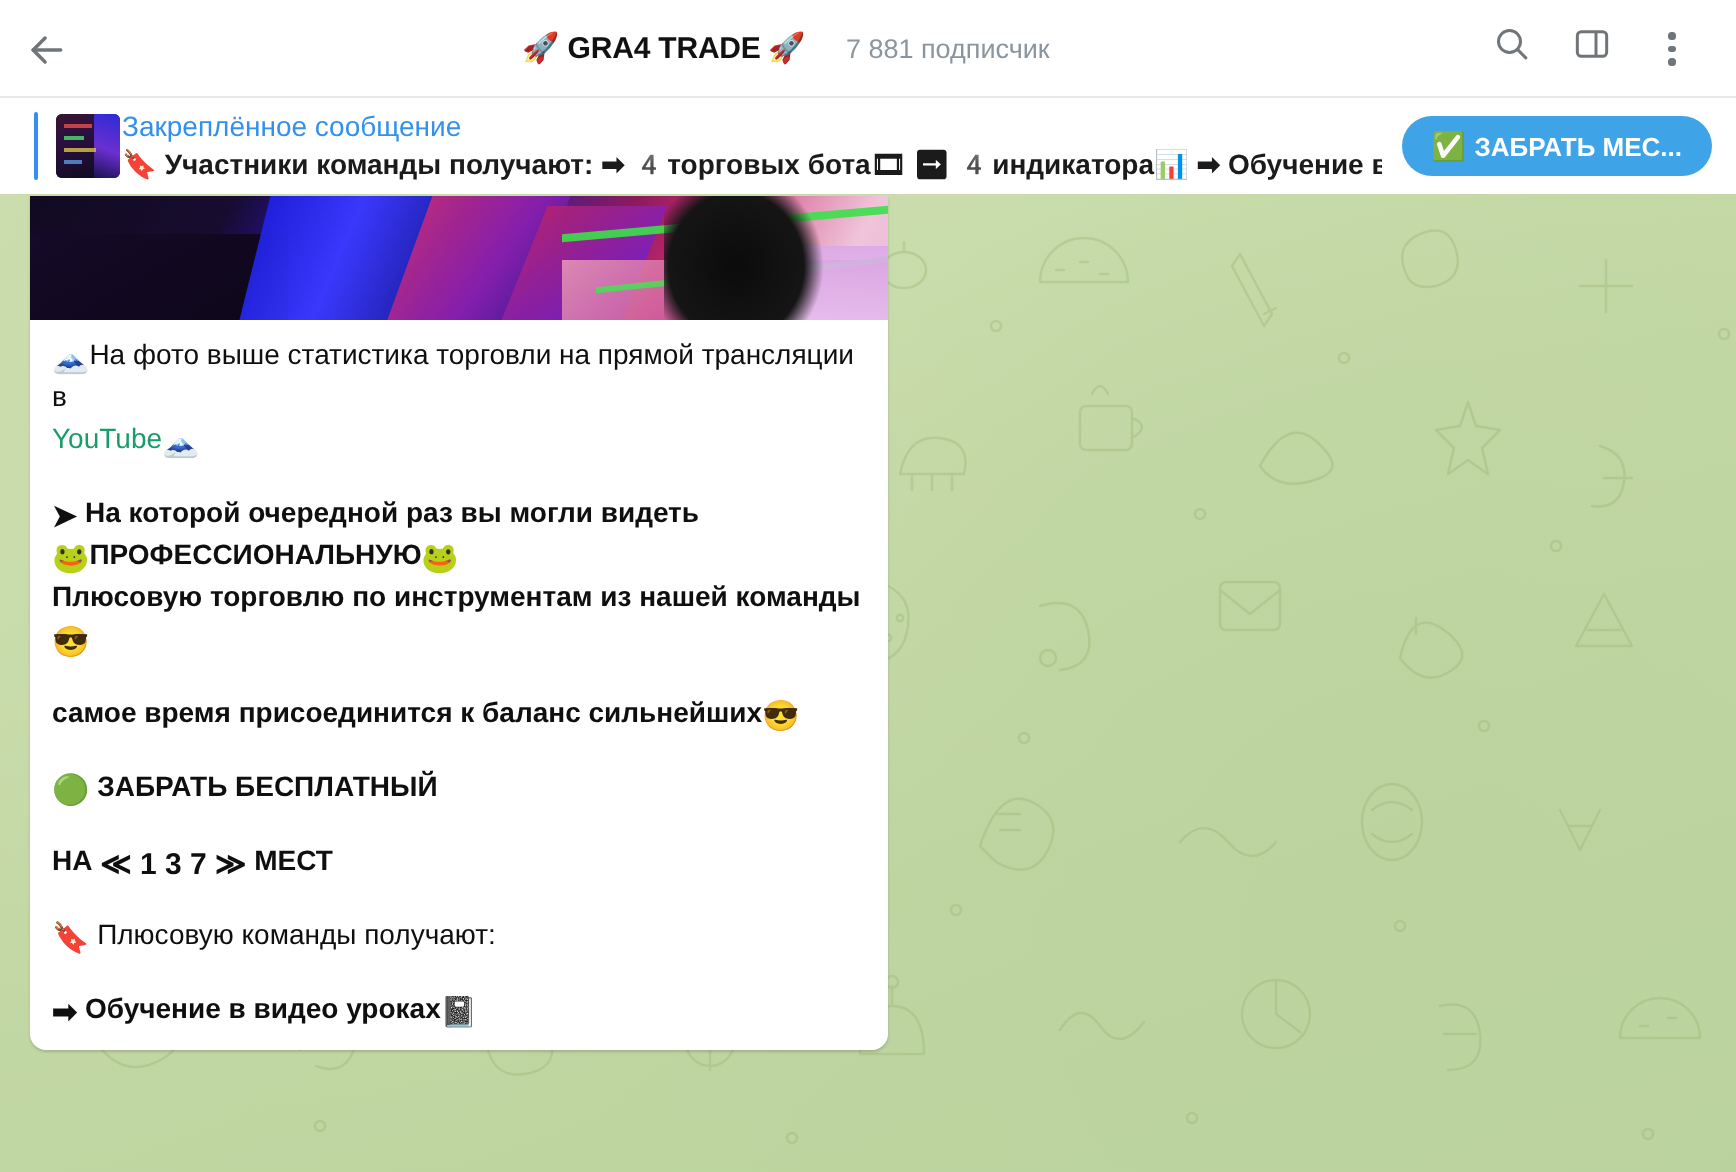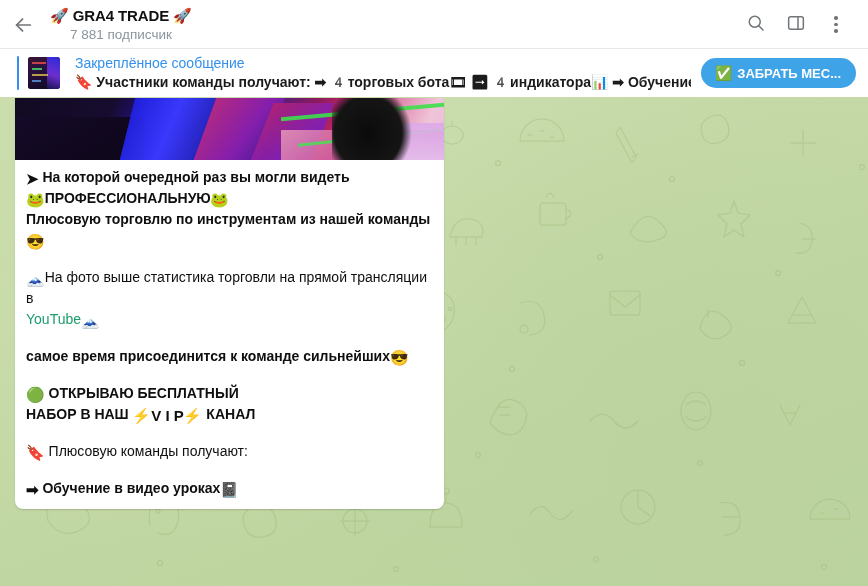--- a/index.html
+++ b/index.html
@@ -39,21 +39,21 @@
     justify-content: center;
     cursor: pointer;
   }
   .back-btn svg { display: block; }
 
   .header-title-wrap {
     flex: 1;
     min-width: 0;
     padding-left: 4px;
     display: flex;
-    flex-direction: column;
+    flex-direction: row;
     justify-content: center;
     cursor: pointer;
   }
 
   .chat-title {
     font-size: 15px;
     font-weight: bold;
     color: #111;
     line-height: 19px;
     white-space: nowrap;
@@ -145,21 +145,21 @@
   .pin-thumb .t1 { position:absolute; left:0; top:0; width:62%; height:100%;
     background: linear-gradient(160deg,#3a1432 0%,#2a1040 40%,#120b22 100%); }
   .pin-thumb .t2 { position:absolute; right:0; top:0; width:42%; height:100%;
     background: linear-gradient(200deg,#2b2bd6 0%,#6b2fd0 55%,#1a1250 100%); }
   .pin-thumb .l1 { position:absolute; left:4px; top:5px; width:14px; height:1.5px; background:#e04a4a; opacity:.85;}
   .pin-thumb .l2 { position:absolute; left:4px; top:11px; width:10px; height:1.5px; background:#49d46a; opacity:.85;}
   .pin-thumb .l3 { position:absolute; left:4px; top:17px; width:16px; height:1.5px; background:#e0c04a; opacity:.8;}
   .pin-thumb .l4 { position:absolute; left:4px; top:23px; width:9px; height:1.5px; background:#5a9ae0; opacity:.8;}
 
   .pin-texts {
-    margin-left: 15px;
+    margin-left: 1px;
     min-width: 0;
     flex: 1 1 auto;
     display: flex;
     flex-direction: column;
     justify-content: center;
     cursor: pointer;
   }
 
   .pin-label {
     font-size: 14px;
@@ -596,39 +596,41 @@
         <div class="pp ph-i"></div>
         <div class="pp ph-g"></div>
         <div class="pp ph-h"></div>
         <div class="pp ph-j"></div>
         <div class="pp ph-f"></div>
       </div>
 
       <div class="msg-text">
 
         <div class="para">
+          <span class="line"><span class="em">🗻</span><span>На фото выше статистика торговли на прямой трансляции в</span></span>
+          <span class="line"><span class="lnk">YouTube</span><span class="em">🗻</span></span>
+        </div>
+
+        <div class="para">
           <span class="line b"><span class="em">➤</span> <span>На которой очередной раз вы могли видеть</span></span>
           <span class="line b"><span class="em">🐸</span><span>ПРОФЕССИОНАЛЬНУЮ</span><span class="em">🐸</span></span>
           <span class="line b"><span>Плюсовую торговлю по инструментам из нашей команды</span><span class="em">😎</span></span>
         </div>
 
         <div class="para">
-          <span class="line"><span class="em">🗻</span><span>На фото выше статистика торговли на прямой трансляции в</span></span>
-          <span class="line"><span class="lnk">YouTube</span><span class="em">🗻</span></span>
+          <span class="line b"><span>самое время присоединится к баланс сильнейших</span><span class="em">😎</span></span>
         </div>
 
         <div class="para">
-          <span class="line b"><span>самое время присоединится к команде сильнейших</span><span class="em">😎</span></span>
+          <span class="line b"><span class="em">🟢</span> <span>ЗАБРАТЬ БЕСПЛАТНЫЙ</span></span>
         </div>
 
         <div class="para">
-          <span class="line b"><span class="em">🟢</span> <span>ОТКРЫВАЮ БЕСПЛАТНЫЙ</span></span>
-          <span class="line b"><span>НАБОР В НАШ </span><span class="em">⚡</span><span class="em"> V I P </span><span class="em">⚡</span><span> КАНАЛ</span></span>
+          <span class="line b"><span>НА </span><span class="em">≪ 1 3 7 ≫</span><span> МЕСТ</span></span>
         </div>
-
 
         <div class="para">
           <span class="line"><span class="em">🔖</span> <span>Плюсовую команды получают:</span></span>
         </div>
 
         <div class="para">
           <span class="list-line"><span class="em">➡</span> <span>Обучение в видео уроках</span><span class="em">📓</span></span>
 
         </div>
 

